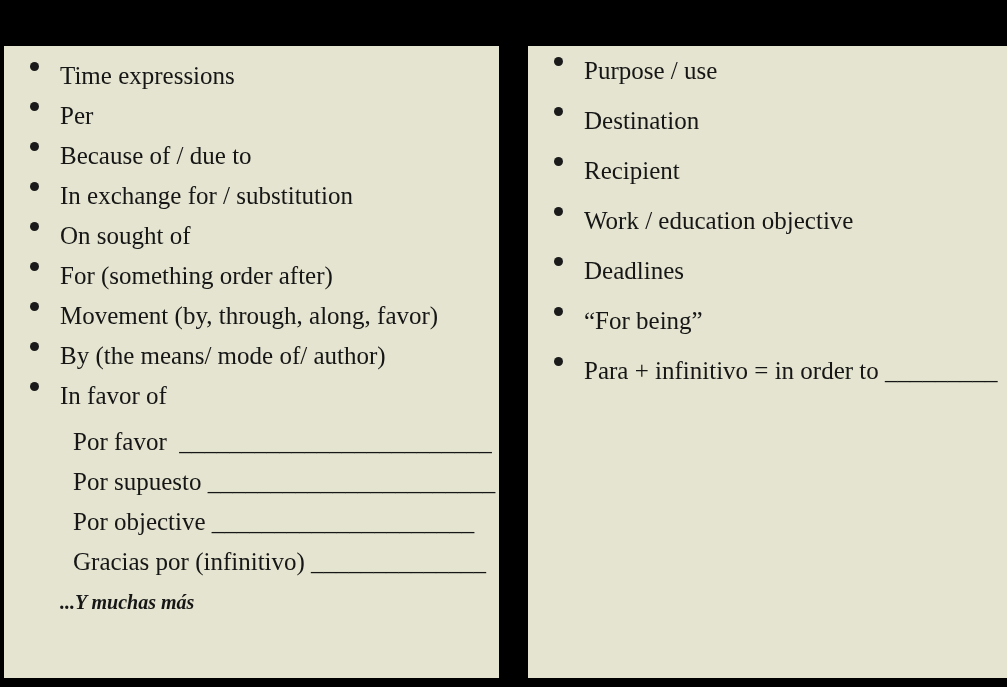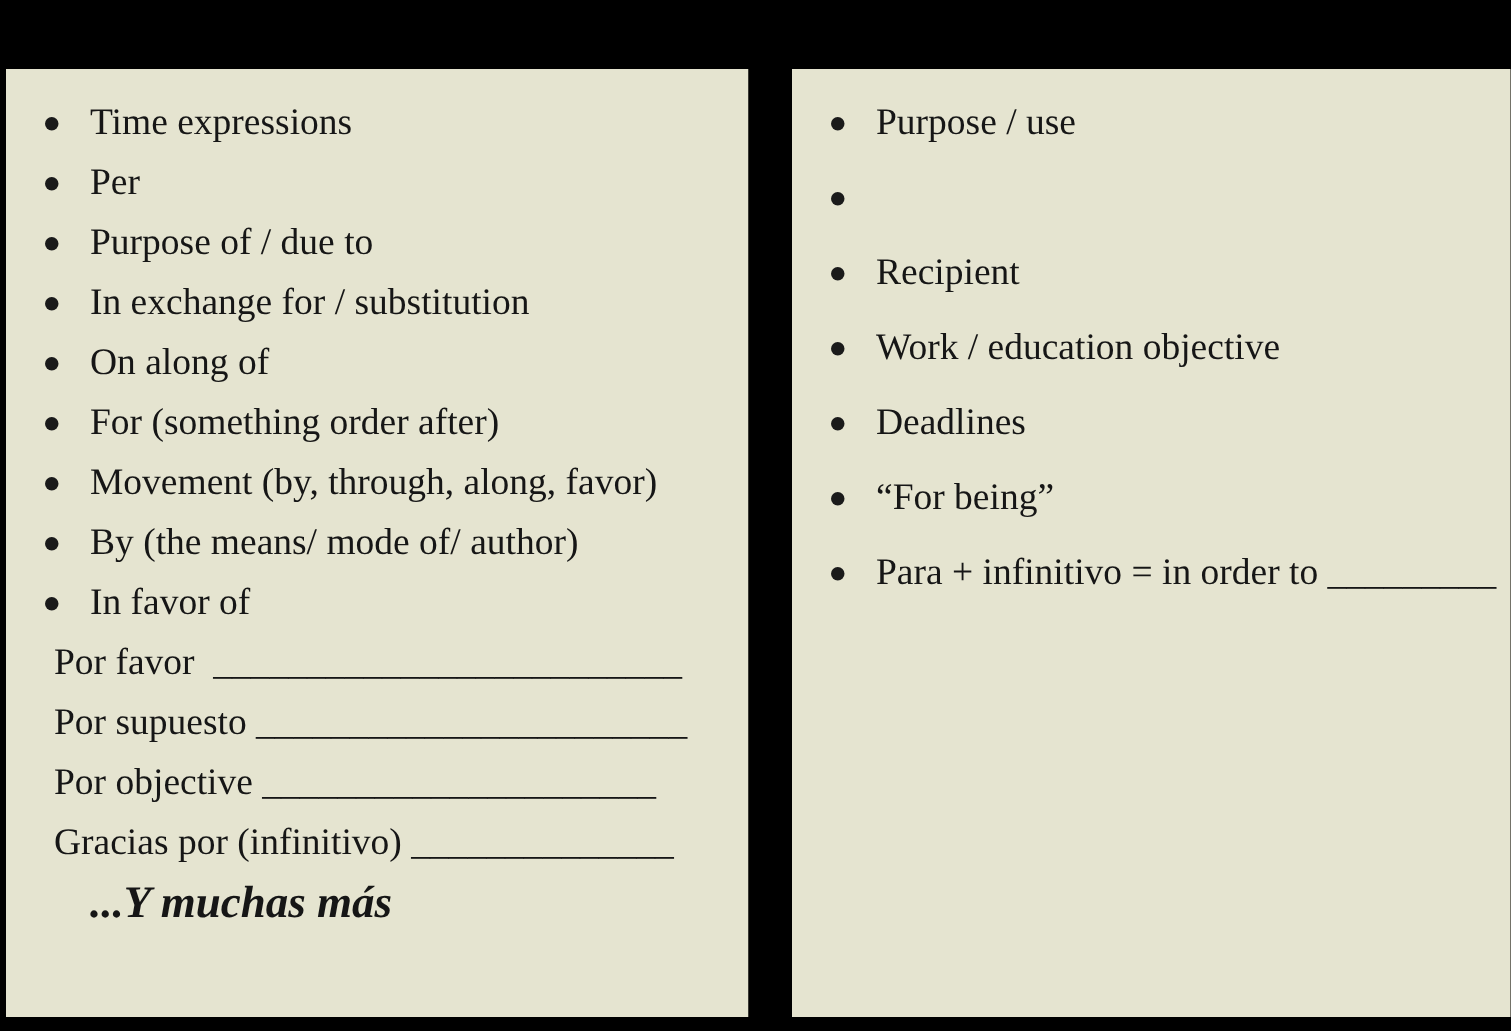--- a/index.html
+++ b/index.html
@@ -28,45 +28,45 @@
   #cell-right { left: 528px; width: 494px; }
   .divider {
     position: absolute; top: 0; left: 499px;
     width: 10px; height: 687px;
     background: #000000;
   }
   ul.blist { list-style: none; margin: 0; padding: 0; }
   #cell-left  ul.blist { padding-top: 16px; }
   #cell-right ul.blist { padding-top: 11px; }
   ul.blist li {
-    display: flex; align-items: center;
+    display: flex; 
     padding-left: 26px;
     font-size: 25px;
     white-space: pre;
   }
   #cell-left  ul.blist li { height: 40px; }
   #cell-right ul.blist li { height: 50px; }
   .bullet {
     flex: none;
     width: 9px; height: 9px; border-radius: 50%;
     background: #1a1a1a;
     margin-right: 21px;
   }
   .subline {
     height: 40px;
     display: flex; align-items: center;
-    padding-left: 32px;
+    padding-left: 69px;
     font-size: 25px;
     white-space: pre;
   }
   .footer-line {
     height: 40px;
     display: flex; align-items: center;
     padding-left: 56px;
-    font-size: 30px;
+    font-size: 20px;
     font-weight: bold;
     font-style: italic;
     white-space: pre;
   }
 </style>
 </head>
 <body>
 
 <div id="frame">
 
@@ -80,31 +80,31 @@
           <span>Time expressions</span>
         </li>
 
         <li>
           <span class="bullet"></span>
           <span>Per</span>
         </li>
 
         <li>
           <span class="bullet"></span>
-          <span>Purpose of / due to</span>
+          <span>Because of / due to</span>
         </li>
 
         <li>
           <span class="bullet"></span>
           <span>In exchange for / substitution</span>
         </li>
 
         <li>
           <span class="bullet"></span>
-          <span>On along of</span>
+          <span>On sought of</span>
         </li>
 
         <li>
           <span class="bullet"></span>
           <span>For (something order after)</span>
         </li>
 
         <li>
           <span class="bullet"></span>
           <span>Movement (by, through, along, favor)</span>
@@ -149,20 +149,21 @@
   <section class="cell" id="cell-right">
     <ul class="blist">
 
         <li>
           <span class="bullet"></span>
           <span>Purpose / use</span>
         </li>
 
         <li>
           <span class="bullet"></span>
+          <span>Destination</span>
         </li>
 
         <li>
           <span class="bullet"></span>
           <span>Recipient</span>
         </li>
 
         <li>
           <span class="bullet"></span>
           <span>Work / education objective</span>

